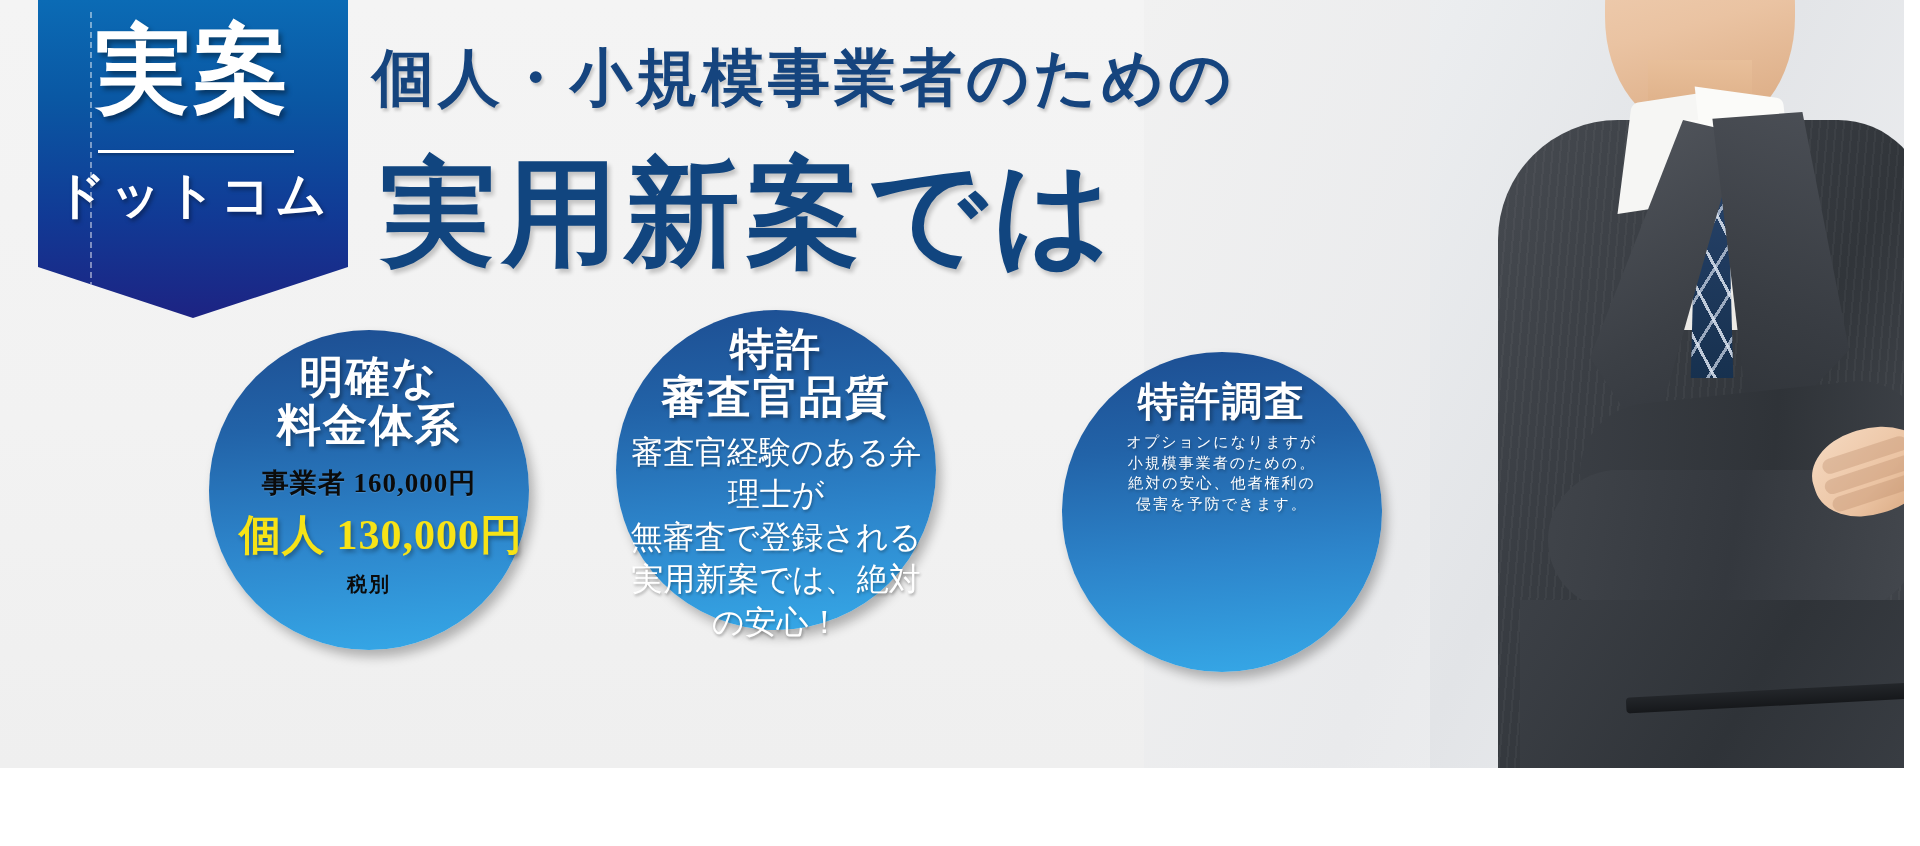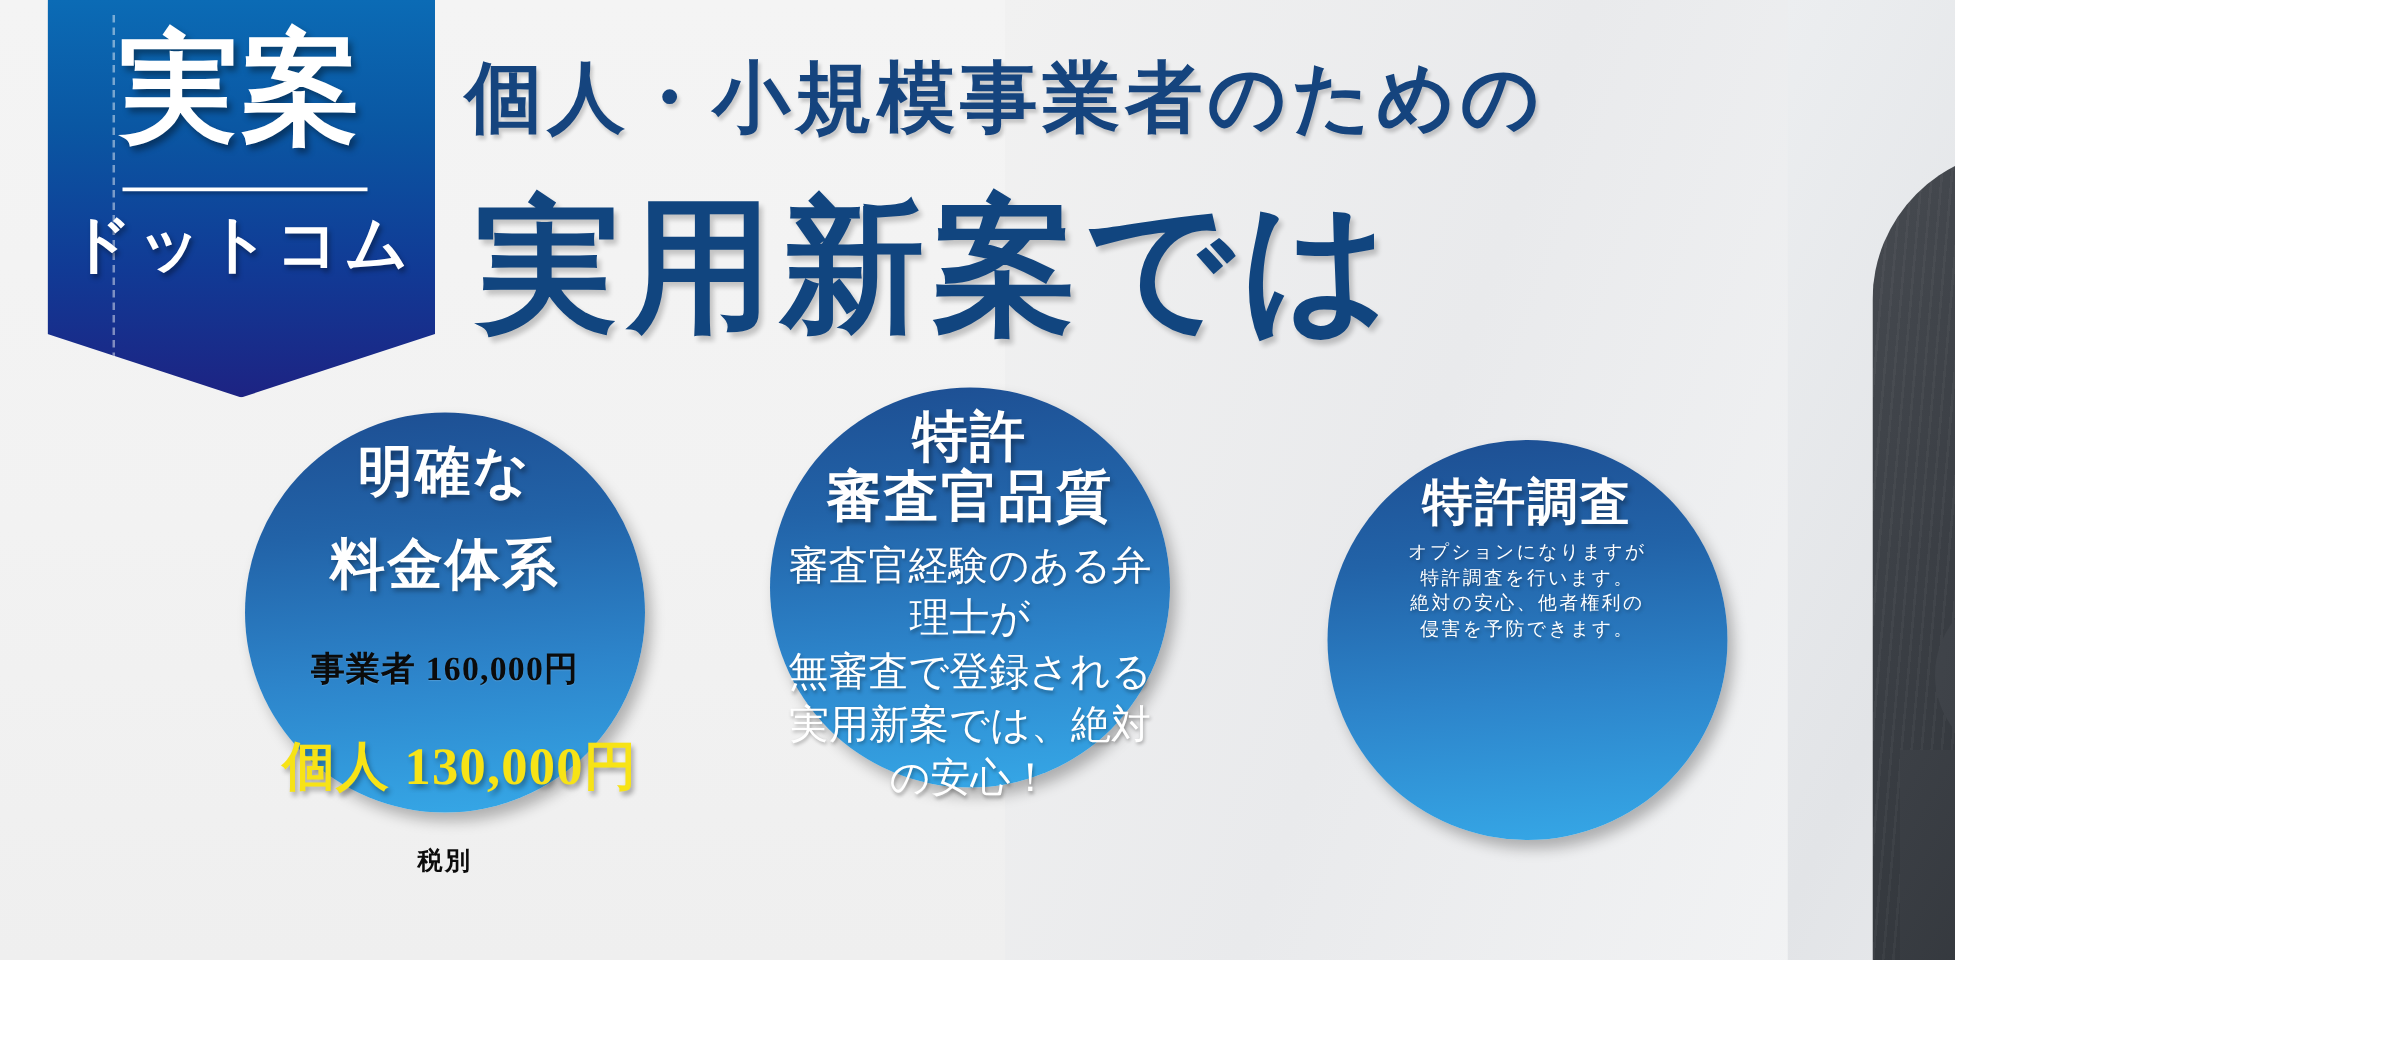--- a/index.html
+++ b/index.html
@@ -3,21 +3,21 @@
 <meta charset="utf-8">
 <title>実案ドットコム</title>
 <style>
   html,body{margin:0;padding:0;}
   body{
     width:1920px;height:846px;
     background:#ffffff;
     font-family:"Liberation Serif","DejaVu Serif",serif;
     overflow:hidden;
   }
-  #stage{position:relative;width:1564px;height:846px;overflow:hidden;background:#ffffff;text-decoration:underline;}
+  #stage{position:relative;width:1904px;height:846px;overflow:hidden;background:#ffffff;text-decoration:underline;}
 
   
   .hero-bg{
     position:absolute;left:0;top:0;width:1920px;height:768px;
     background:linear-gradient(180deg,#f4f4f4 0%,#f2f2f2 55%,#efefef 100%);
   }
   .hero-bg-right{
     position:absolute;right:0;top:0;width:760px;height:768px;
     background:linear-gradient(110deg,#f1f1f1 0%,#e9eaec 45%,#f4f5f6 100%);
   }
@@ -140,23 +140,23 @@
   }
 
   
   .circle{
     position:absolute;border-radius:50%;
     text-align:center;color:#ffffff;
     box-shadow:5px 7px 11px rgba(0,0,0,0.27);
     display:flex;flex-direction:column;align-items:center;justify-content:flex-start;
   }
   .c1{
-    left:196px;top:330px;width:320px;height:320px;
+    left:209px;top:330px;width:320px;height:320px;
     background:linear-gradient(175deg,#1d4e92 0%,#2263a8 30%,#2d85cb 64%,#36a9e8 100%);
-    padding-top:24px;box-sizing:border-box;gap:26px;
+    padding-top:24px;box-sizing:border-box;
   }
   .c2{
     left:616px;top:310px;width:320px;height:320px;
     background:linear-gradient(175deg,#1d4e92 0%,#2263a8 30%,#2d85cb 64%,#36a9e8 100%);
     padding-top:16px;box-sizing:border-box;
   }
   .c3{
     left:1062px;top:352px;width:320px;height:320px;
     background:linear-gradient(175deg,#1d4e92 0%,#2263a8 30%,#2d85cb 64%,#36a9e8 100%);
     padding-top:28px;box-sizing:border-box;
@@ -240,19 +240,19 @@
       <div>審査官経験のある弁理士が</div>
       <div>無審査で登録される</div>
       <div>実用新案では、絶対の安心！</div>
     </div>
   </div>
 
   <div class="circle c3">
     <div class="c-title small">特許調査</div>
     <div class="c-body spaced">
       <div>オプションになりますが</div>
-      <div>特許調査を行います。</div>
+      <div>小規模事業者のための。</div>
       <div>絶対の安心、他者権利の</div>
       <div>侵害を予防できます。</div>
     </div>
   </div>
 
 </div>
 
 </body></html>

